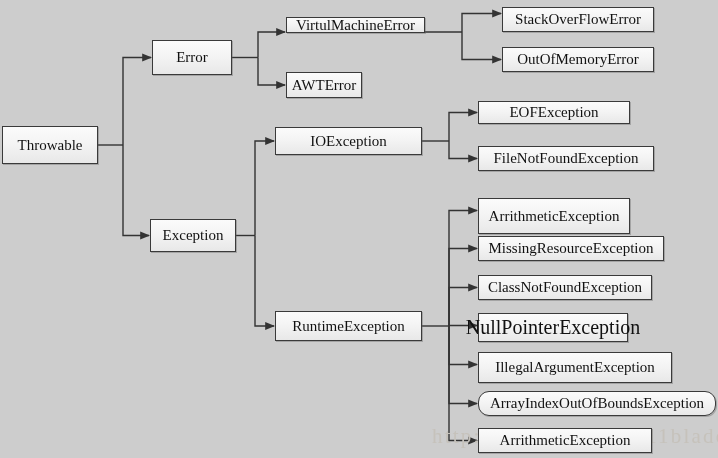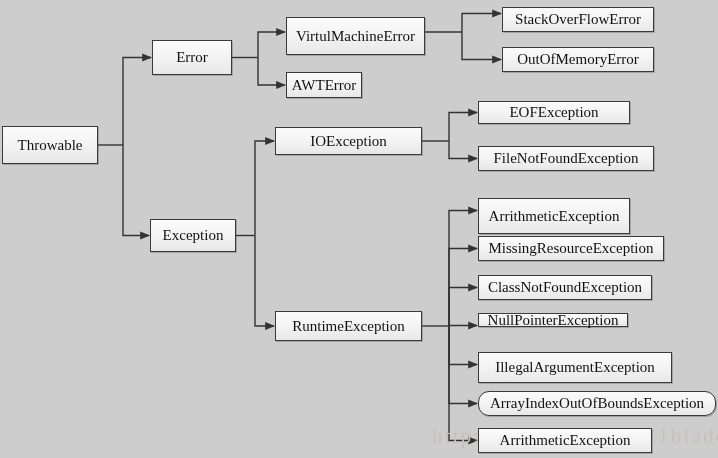--- a/index.html
+++ b/index.html
@@ -88,21 +88,21 @@
 
   <div class="node" style="left: 2px; top: 126px; width: 96px; height: 38px; font-size: 15px;">
       <span>Throwable</span>
     </div>
   <div class="node" style="left: 152px; top: 40px; width: 80px; height: 35px; font-size: 15px;">
       <span>Error</span>
     </div>
   <div class="node" style="left: 150px; top: 219px; width: 86px; height: 33px; font-size: 15px;">
       <span>Exception</span>
     </div>
-  <div class="node" style="left: 286px; top: 17px; width: 139px; height: 38px; font-size: 15px;">
+  <div class="node" style="left: 286px; top: 17px; width: 139px; height: 16px; font-size: 15px;">
       <span>VirtulMachineError</span>
     </div>
   <div class="node" style="left: 286px; top: 72px; width: 76px; height: 26px; font-size: 15px;">
       <span>AWTError</span>
     </div>
   <div class="node" style="left: 275px; top: 127px; width: 147px; height: 28px; font-size: 15px;">
       <span>IOException</span>
     </div>
   <div class="node" style="left: 275px; top: 311px; width: 147px; height: 30px; font-size: 15px;">
       <span>RuntimeException</span>
@@ -121,21 +121,21 @@
     </div>
   <div class="node" style="left: 478px; top: 198px; width: 152px; height: 36px; font-size: 15px;">
       <span>ArrithmeticException</span>
     </div>
   <div class="node" style="left: 478px; top: 236px; width: 186px; height: 25px; font-size: 15px; text-align: right;">
       <span>MissingResourceException</span>
     </div>
   <div class="node" style="left: 478px; top: 275px; width: 174px; height: 25px; font-size: 15px;">
       <span>ClassNotFoundException</span>
     </div>
-  <div class="node" style="left: 478px; top: 313px; width: 150px; height: 14px; font-size: 15px;">
+  <div class="node" style="left: 478px; top: 313px; width: 150px; height: 29px; font-size: 20px;">
       <span>NullPointerException</span>
     </div>
   <div class="node" style="left: 478px; top: 352px; width: 194px; height: 31px; font-size: 15px;">
       <span>IllegalArgumentException</span>
     </div>
   <div class="node" style="left: 478px; top: 391px; width: 238px; height: 25px; font-size: 15px; border-radius: 11px;">
       <span>ArrayIndexOutOfBoundsException</span>
     </div>
   <div class="node" style="left: 478px; top: 428px; width: 174px; height: 25px; font-size: 15px;">
       <span>ArrithmeticException</span>

